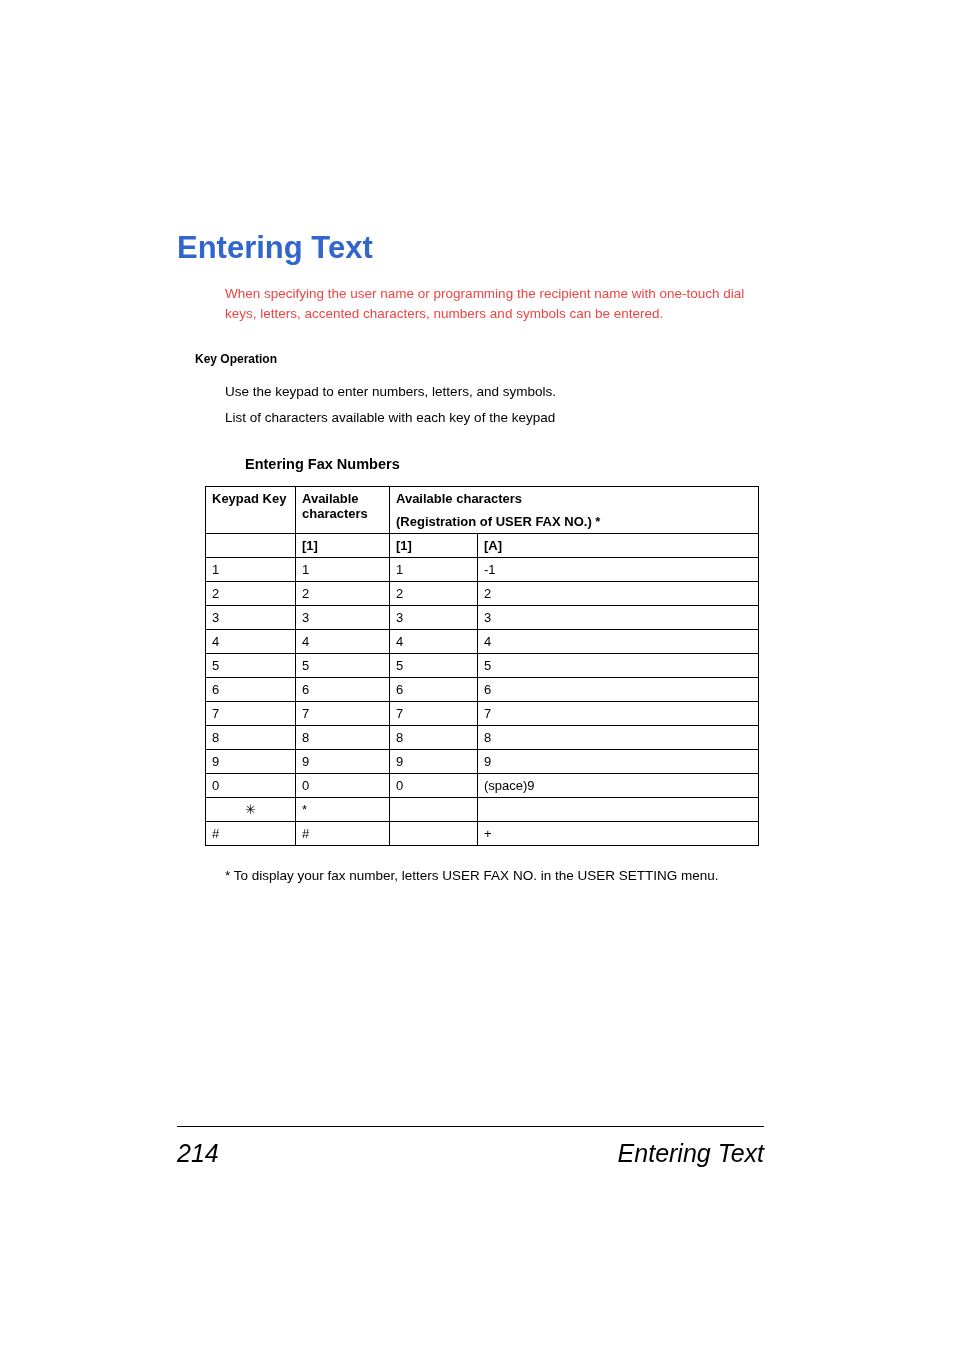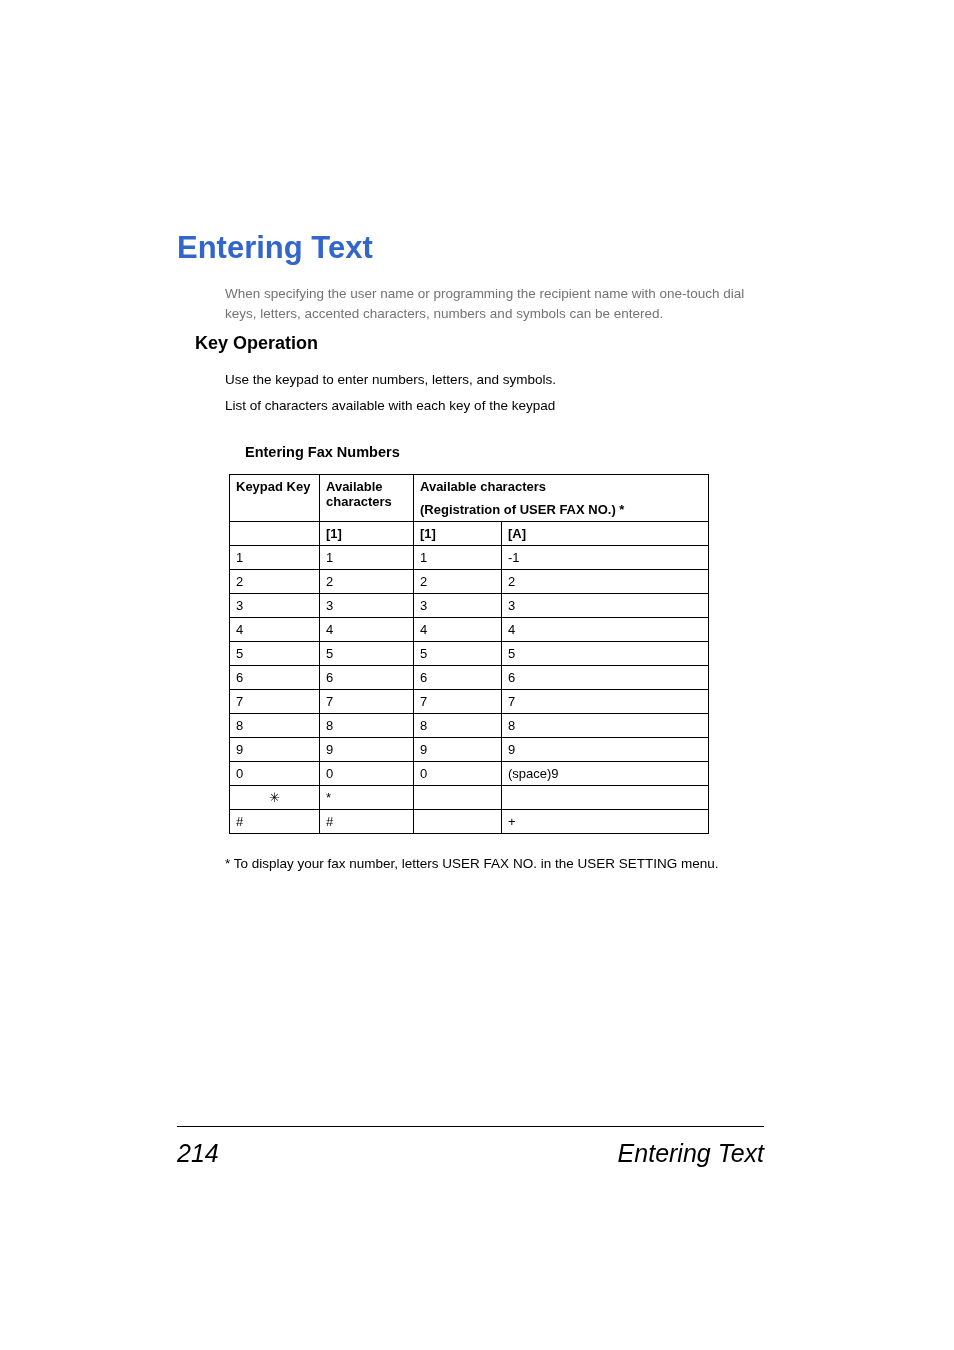--- a/index.html
+++ b/index.html
@@ -18,25 +18,25 @@
     .main-heading {
       color: #3366cc;
       font-size: 31px;
       font-weight: bold;
       margin-bottom: 18px;
     }
     .intro-text {
       font-size: 13.5px;
       line-height: 1.5;
       margin-left: 48px;
-      margin-bottom: 8px;
-      color: #737373;
+      margin-bottom: 27px;
+      color: #ef4444;
     }
     .sub-heading {
-      font-size: 18px;
+      font-size: 12px;
       font-weight: bold;
       margin-bottom: 16px;
       margin-left: 18px;
       color: #000;
     }
     .body-text {
       font-size: 13.5px;
       margin-left: 48px;
       margin-bottom: 6px;
       line-height: 1.5;
@@ -45,23 +45,23 @@
     .table-title {
       font-size: 14.5px;
       font-weight: bold;
       margin-left: 68px;
       margin-top: 28px;
       margin-bottom: 14px;
       color: #000;
     }
     table {
       border-collapse: collapse;
-      margin-left: 52px;
+      margin-left: 28px;
       font-size: 13px;
-      width: 480px;
+      width: 554px;
     }
     th, td {
       border: 1px solid #000;
       padding: 4px 6px;
       text-align: left;
       vertical-align: top;
     }
     th {
       font-weight: bold;
     }

